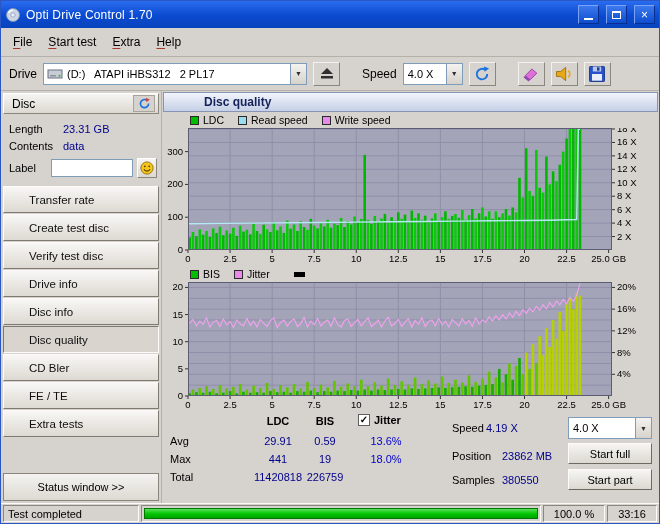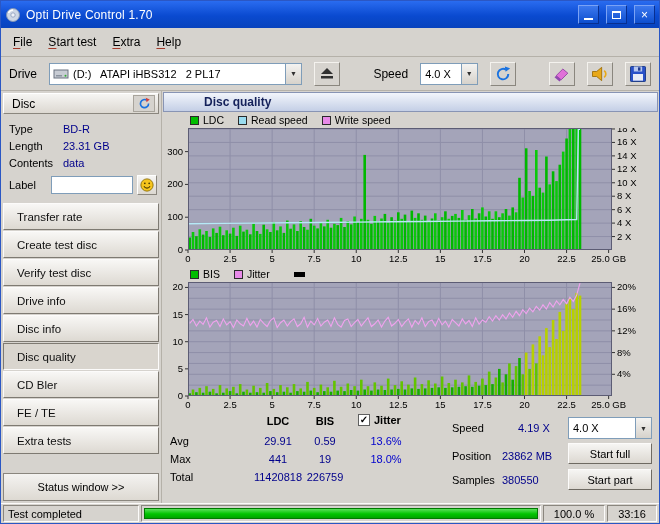--- a/index.html
+++ b/index.html
@@ -17,21 +17,21 @@
   .glyph-min { width:9px; height:2px; background:#fff; margin-top:9px; }
   .glyph-max { width:9px; height:8px; border:1px solid #fff; border-top-width:2px; }
 
   
   #menubar { height:29px; display:flex; align-items:center; padding-left:4px;
              border-bottom:1px solid #b5b1a9; flex:none; }
   .menu-item { padding:3px 8px; font-size:12px; color:#000; }
   .mn { text-decoration:underline; text-decoration-color:#a33a2a; text-underline-offset:2px; }
 
   
-  #toolbar { height:34px; display:flex; align-items:center; padding:0 8px; gap:12px;
+  #toolbar { height:34px; display:flex; align-items:center; padding:0 8px; gap:6px;
              border-bottom:1px solid #b5b1a9; flex:none; }
   .tb-label { font-size:12px; }
   .combo { background:#fff; border:1px solid #7f9db9; height:22px; display:flex; align-items:center; overflow:hidden; }
   .combo .txt { padding:0 4px; font-size:11px; flex:1; white-space:pre; overflow:hidden; }
   .combo .drop { width:16px; align-self:stretch; background:linear-gradient(#f4f3f1,#d6d2cb);
                  border-left:1px solid #7f9db9; display:flex; align-items:center; justify-content:center;
                  font-size:7px; color:#303030; }
   #drive-combo { width:264px; }
   #speed-combo { width:60px; }
   .toolbtn { width:27px; height:24px; display:flex; align-items:center; justify-content:center;
@@ -49,21 +49,21 @@
               background:#d6d3ce; border:1px solid #a8a49c; }
   #disc-fields { padding:6px 0 2px 6px; }
   .field-row { display:flex; height:17px; font-size:11px; align-items:center; }
   .field-label { width:54px; color:#000; }
   .field-value { color:#00008b; }
   #label-row { display:flex; align-items:center; padding:2px 2px 4px 6px; gap:4px; font-size:11px; }
   #label-input { width:82px; height:18px; border:1px solid #7f9db9; background:#fff; font-size:11px; padding:0 2px; }
   #label-btn { width:25px; height:20px; display:flex; align-items:center; justify-content:center;
                background:linear-gradient(#f6f5f3,#dcd8d1); border:1px solid; border-color:#fff #8a867e #8a867e #fff; }
   #navstack { margin-top:4px; display:flex; flex-direction:column; }
-  .navbtn { height:27px; margin-bottom:1px; text-align:left; padding-left:13px; font-size:11.5px; color:#101010;
+  .navbtn { height:27px; margin-bottom:1px; text-align:left; padding-left:25px; font-size:11.5px; color:#101010;
             background:linear-gradient(#f8f7f5,#ddd9d2); border:1px solid;
             border-color:#fcfbfa #7e7a72 #7e7a72 #fcfbfa; cursor:default; }
   .navbtn.active { background:#d9d5ce; border-color:#7e7a72 #fcfbfa #fcfbfa #7e7a72; }
   #status-window-btn { margin-top:auto; height:28px; font-size:11px;
                        background:linear-gradient(#f4f3f1,#ddd9d2); border:1px solid #8a867e; }
 
   
   #main { flex:1; position:relative; overflow:hidden; }
   #dq-header { position:absolute; left:1px; right:1px; top:1px; height:20px;
                background:linear-gradient(#f2f5fb,#c4cfe6); border:1px solid #8894b4;
@@ -189,24 +189,20 @@
         <span>Disc</span>
         <span class="sp"></span>
         <span class="mini-btn">
           <svg width="13" height="13" viewBox="0 0 16 16">
             <path d="M13 8 a5 5 0 1 1 -2.2 -4" fill="none" stroke="#1a72e0" stroke-width="2"></path>
             <polygon points="9.5,1 14.5,3 10.5,6.5" fill="#d04040"></polygon>
           </svg>
         </span>
       </div>
       <div id="disc-fields">
-          <div class="field-row">
-            <span class="field-label">Type</span>
-            <span class="field-value">BD-R</span>
-          </div>
           <div class="field-row">
             <span class="field-label">Length</span>
             <span class="field-value">23.31 GB</span>
           </div>
           <div class="field-row">
             <span class="field-label">Contents</span>
             <span class="field-value">data</span>
           </div>
         </div>
       <div id="label-row">
@@ -636,21 +632,21 @@
 
       <div id="stats">
         <span class="st hdr" style="left:76px;width:80px;top:2px">LDC</span>
         <span class="st hdr" style="left:138px;width:50px;top:2px">BIS</span>
         <span class="st" id="jitter-check" style="left:196px;top:1px">
           <span class="cbbox">✓</span>
           <span style="font-weight:bold">Jitter</span>
         </span>
 
         <span class="st" style="left:290px;top:9px">Speed</span>
-        <span class="st val" style="left:356px;top:9px">4.19 X</span>
+        <span class="st val" style="left:324px;top:9px">4.19 X</span>
         <div class="combo" style="left:406px;top:4px;width:84px">
           <span class="txt">4.0 X</span>
           <span class="drop">▼</span>
         </div>
 
         <span class="st" style="left:290px;top:37px">Position</span>
         <span class="st val" style="left:340px;top:37px">23862 MB</span>
         <button class="btn" style="left:406px;top:30px;width:84px">Start full</button>
 
         <span class="st" style="left:290px;top:61px">Samples</span>

